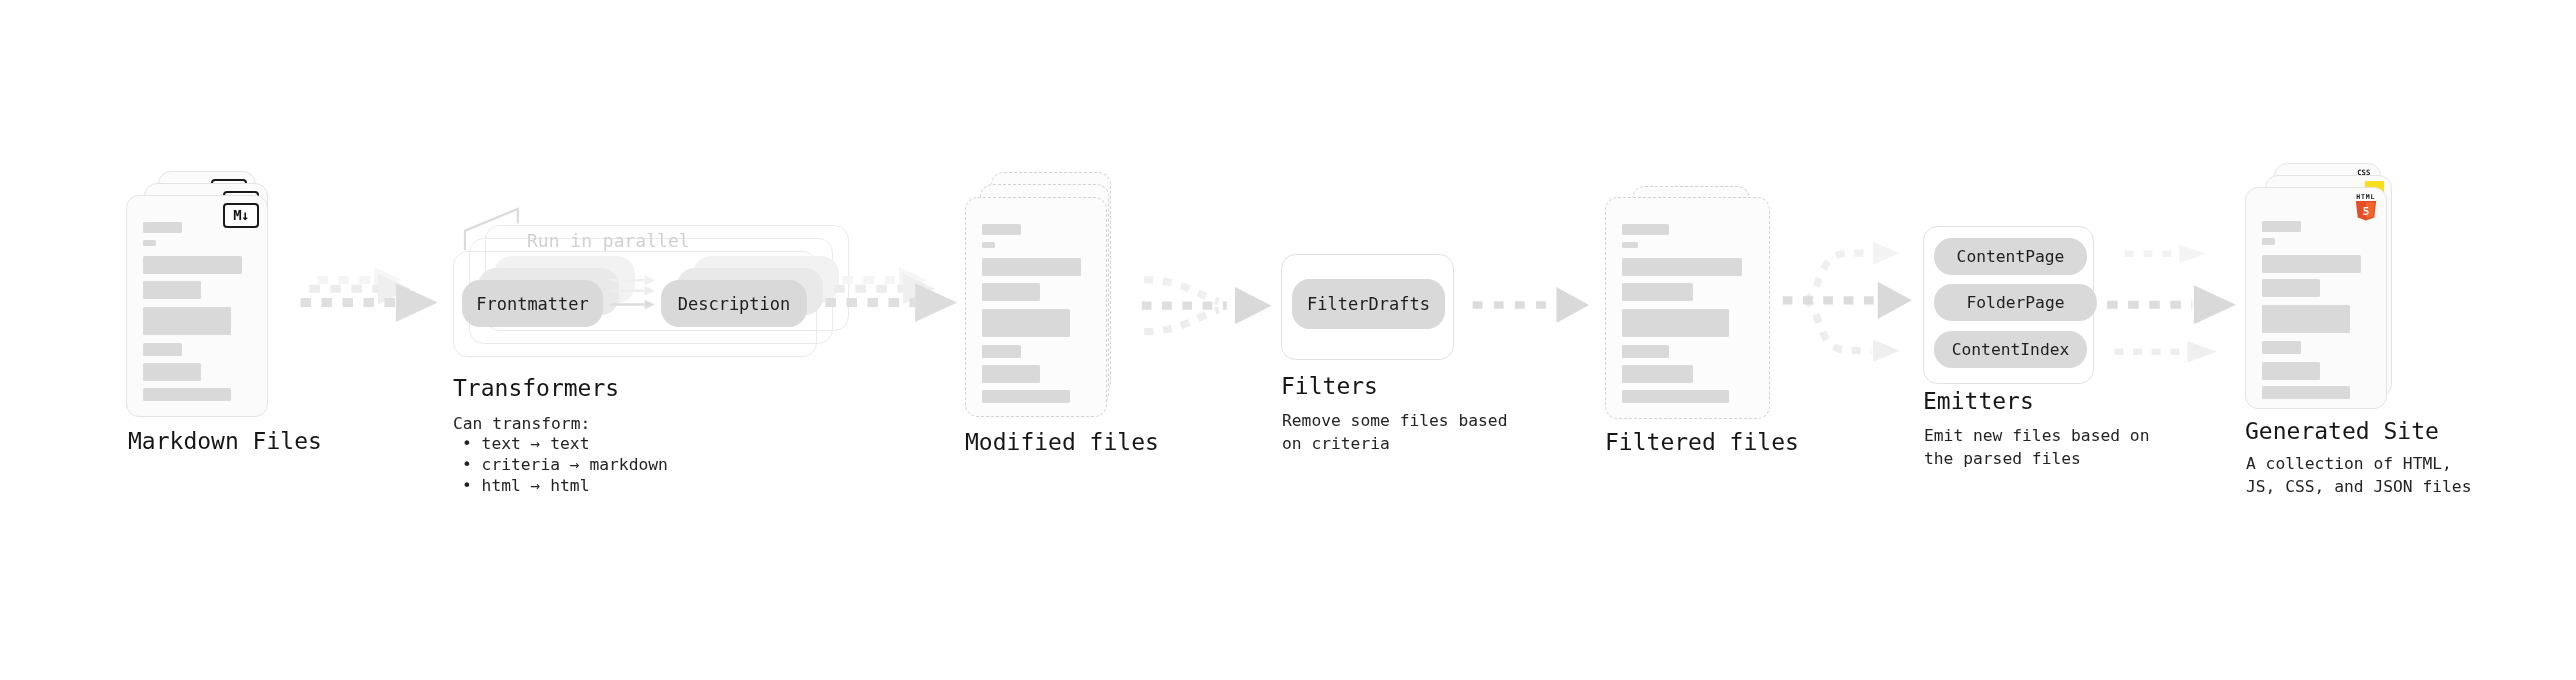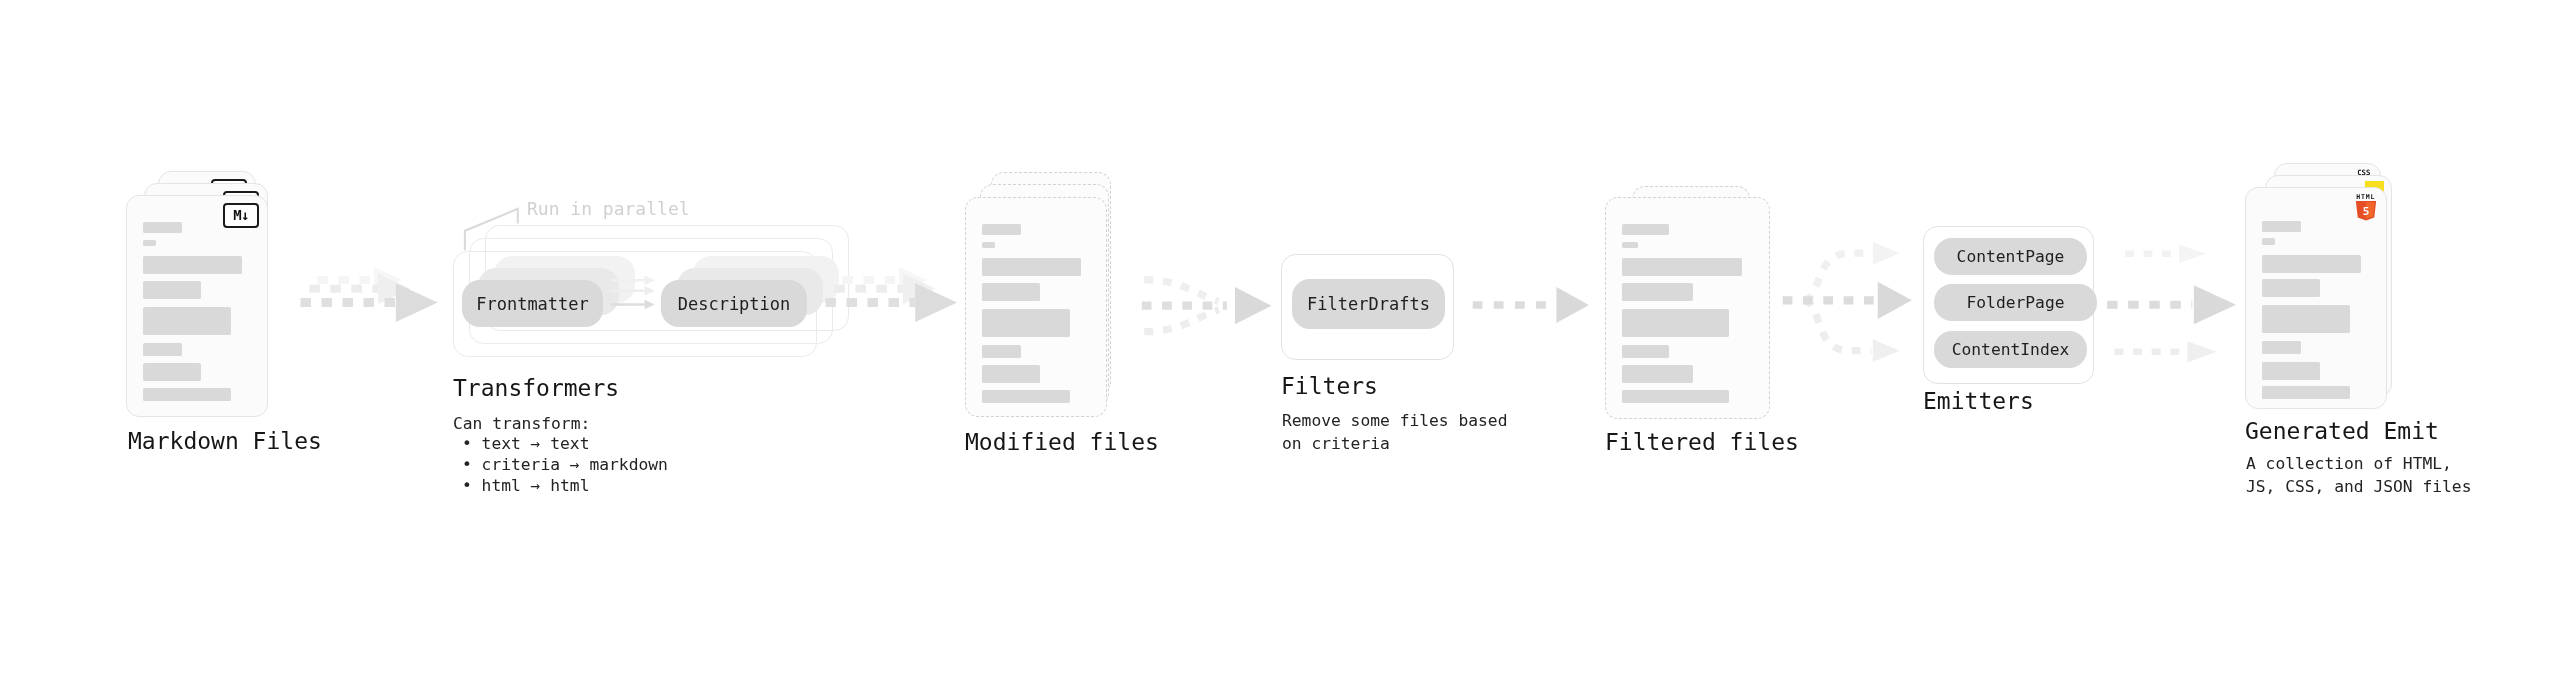--- a/index.html
+++ b/index.html
@@ -20,21 +20,21 @@
 
   .md-badge{
     position:absolute;top:7.3px;right:8.1px;width:36px;height:24.4px;border:2.4px solid #1a1a1a;
     border-radius:4.1px;background:#fff;display:flex;align-items:center;justify-content:center;
     font-weight:bold;font-size:14px;color:#111;letter-spacing:-0.8px;box-sizing:border-box;
   }
 
   
   .node-title{position:absolute;font-size:23px;font-weight:500;color:#161616;white-space:nowrap;}
   .node-sub{position:absolute;font-size:16.3px;line-height:23px;color:#232323;white-space:nowrap;}
-  .callout-text{position:absolute;font-size:18px;color:var(--muted-callout,#d0d0d0);white-space:nowrap;}
+  .callout-text{position:absolute;font-size:18px;color:var(--muted-callout,#d0d0d0);white-space:nowrap;margin-top:32px;}
 
   
   .chip{
     position:absolute;background:var(--chip,#d9d9d9);border-radius:18px;
     display:flex;align-items:center;justify-content:center;font-size:17px;color:#1f1f1f;white-space:nowrap;
   }
   .chip.ghost1{background:#e9e9e9;color:transparent;}
   .chip.ghost2{background:#f2f2f2;color:transparent;}
   .outline-box{
     position:absolute;width:364px;height:106px;border:1.6px solid #eaeaea;border-radius:14.6px;
@@ -194,20 +194,24 @@
     <polygon points="114,121 114,149 147,135" fill="#efefef"></polygon>
     <line x1="3" y1="73" x2="115" y2="73" stroke="#dcdcdc" stroke-width="10" stroke-dasharray="12 13"></line>
     <polygon points="120,50 120,96 162,73" fill="#d9d9d9"></polygon>
   </svg>
 
   <div class="container-box" style="left:1923px;top:226px;width:171px;height:158px;"></div>
   <div class="chip" style="left:1934px;top:238px;width:153px;height:37px;font-size:16.3px;">ContentPage</div>
   <div class="chip" style="left:1934px;top:284px;width:163px;height:37px;font-size:16.3px;">FolderPage</div>
   <div class="chip" style="left:1934px;top:331px;width:153px;height:37px;font-size:16.3px;">ContentIndex</div>
   <div class="node-title" style="left:1923px;top:388px;">Emitters</div>
+  <div class="node-sub" style="left:1924px;top:424px;">
+    <div>Emit new files based on</div>
+    <div>the parsed files</div>
+  </div>
 
   <svg class="abs" style="left:2103px;top:242px;" width="146" height="124" viewBox="0 0 180 152">
     <line x1="27" y1="14" x2="92" y2="14" stroke="#f2f2f2" stroke-width="8" stroke-dasharray="11 12"></line>
     <polygon points="94,3 94,25 127,14" fill="#f4f4f4"></polygon>
     <line x1="5" y1="77" x2="110" y2="77" stroke="#dcdcdc" stroke-width="10" stroke-dasharray="13 13"></line>
     <polygon points="112,53 112,101 164,77" fill="#d9d9d9"></polygon>
     <line x1="14" y1="135" x2="100" y2="135" stroke="#ededed" stroke-width="8" stroke-dasharray="11 12"></line>
     <polygon points="104,122 104,148 140,135" fill="#efefef"></polygon>
   </svg>
 
@@ -232,20 +236,20 @@
           <div class="bar" style="width: 12%; height: 6.5px; margin-bottom: 9.8px;"></div>
           <div class="bar" style="width: 92%; height: 18px; margin-bottom: 6.5px;"></div>
           <div class="bar" style="width: 54%; height: 18px; margin-bottom: 8.1px;"></div>
           <div class="bar" style="width: 82%; height: 28px; margin-bottom: 8.1px;"></div>
           <div class="bar" style="width: 36%; height: 13px; margin-bottom: 7.3px;"></div>
           <div class="bar" style="width: 54%; height: 18px; margin-bottom: 6.5px;"></div>
           <div class="bar" style="width: 82%; height: 13px; margin-bottom: 0px;"></div>
         </div>
     </div>
   </div>
-  <div class="node-title" style="left:2245px;top:418px;">Generated Emit</div>
+  <div class="node-title" style="left:2245px;top:418px;">Generated Site</div>
   <div class="node-sub" style="left:2246px;top:452px;">
     <div>A collection of HTML,</div>
     <div>JS, CSS, and JSON files</div>
   </div>
 
 </div>
 
 
 </body></html>

